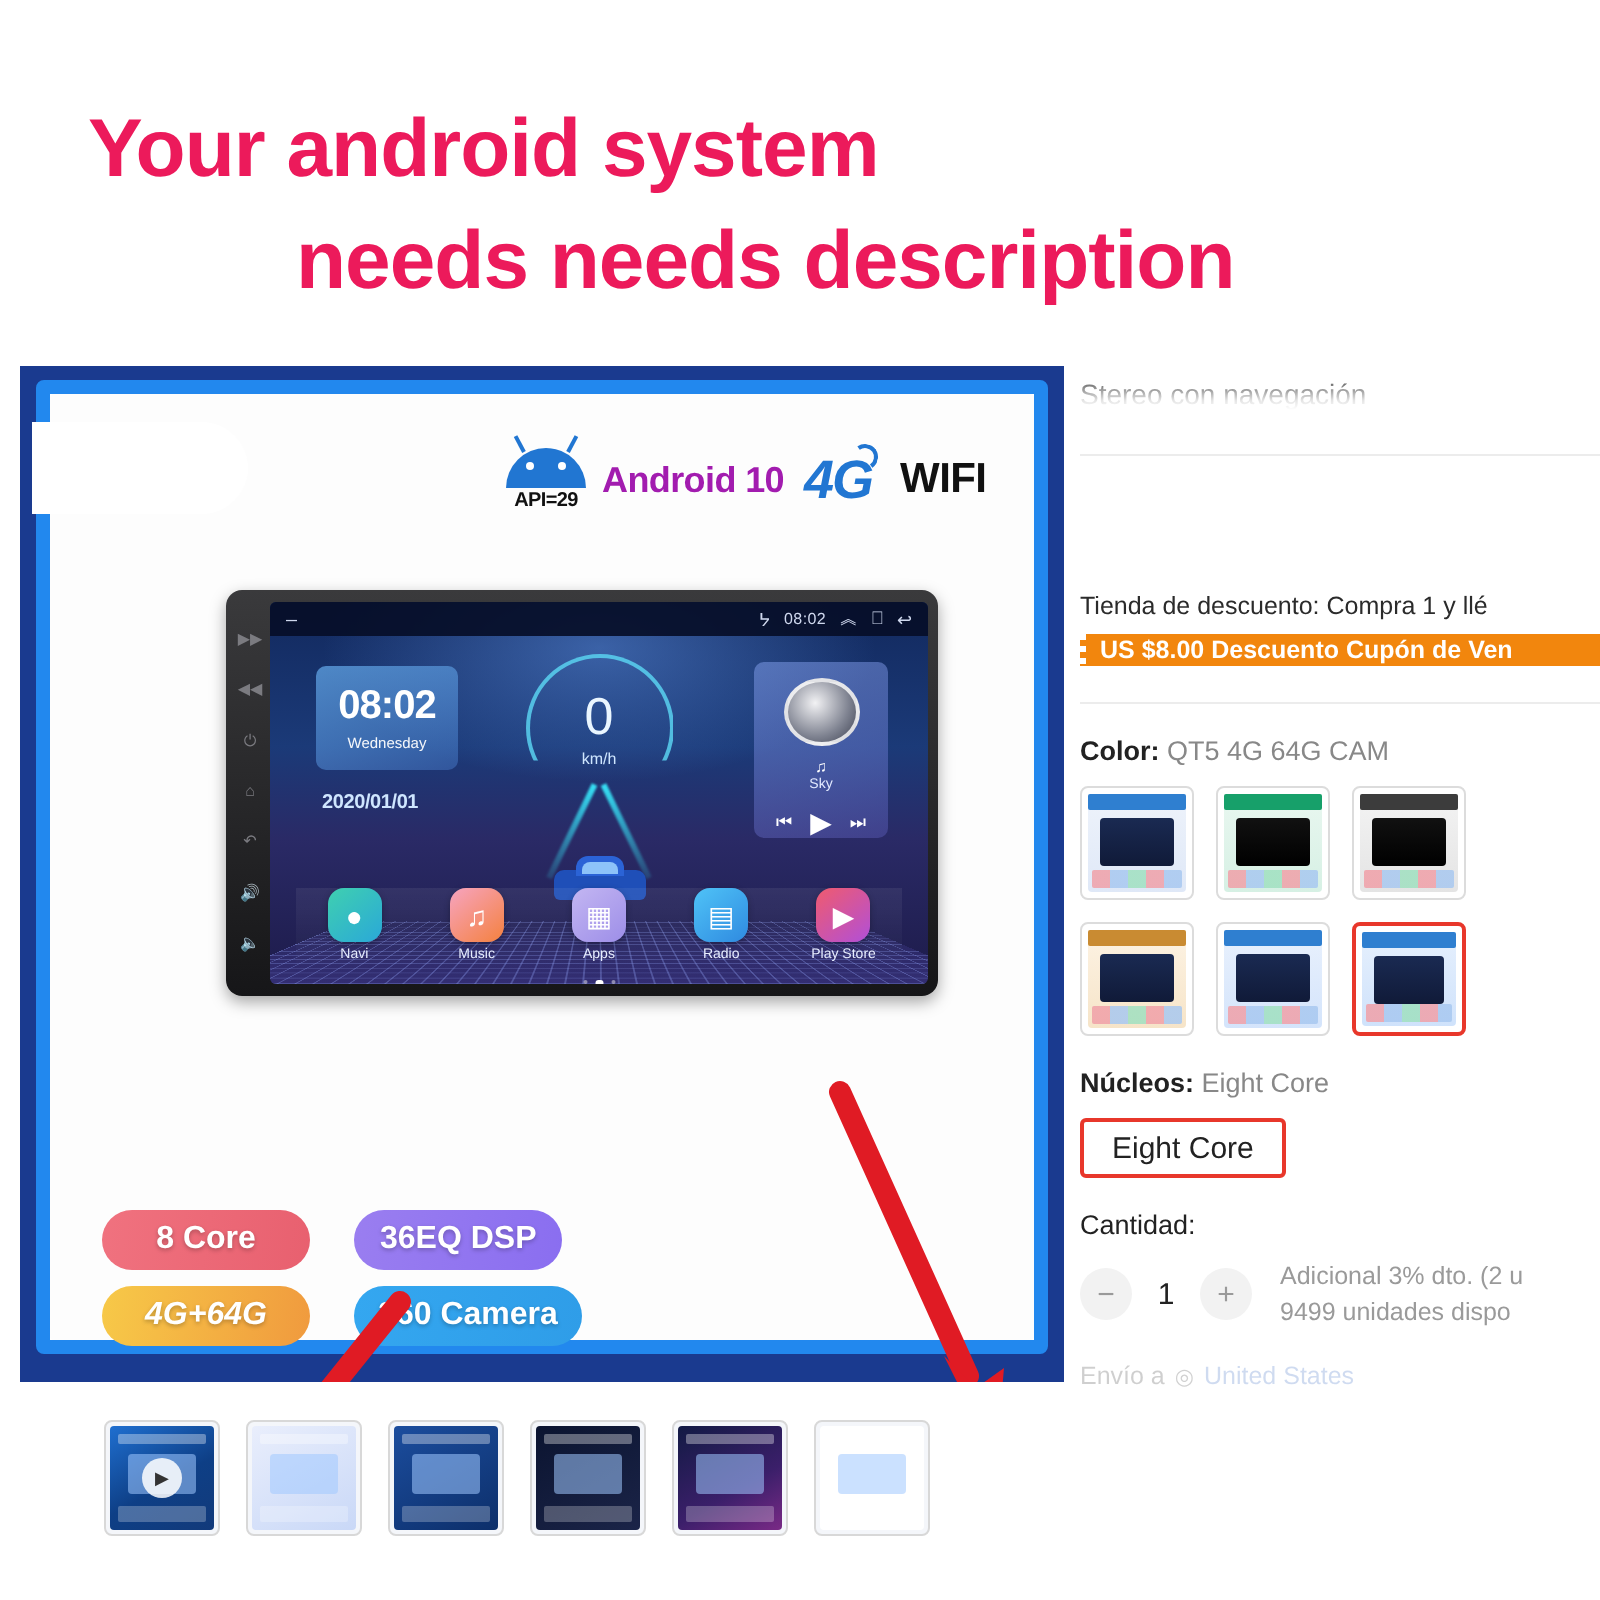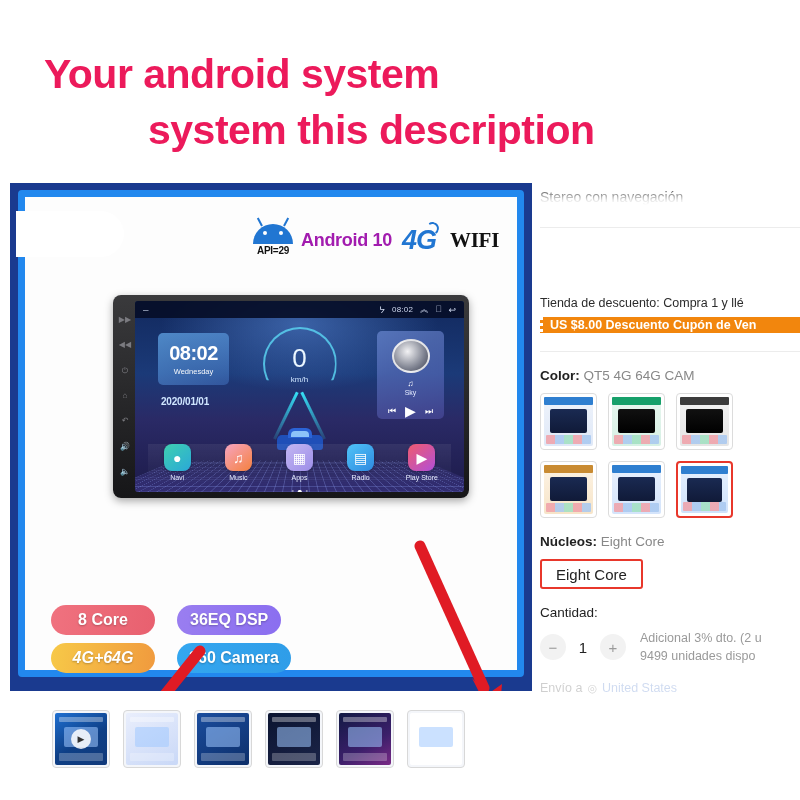--- a/index.html
+++ b/index.html
@@ -82,21 +82,21 @@
     font-size: 27px; font-weight: bold; font-style: italic;
     color: #2176d2; letter-spacing: -1px; position: relative; margin-left: 2px;
   }
   #fourg .arc {
     position: absolute; right: -3px; top: -3px;
     width: 13px; height: 13px;
     border: 2px solid #2176d2; border-radius: 50%;
     border-bottom-color: transparent; border-left-color: transparent;
     transform: rotate(10deg);
   }
-  #wifi-text { font-size: 21px; font-weight: bold; color: #111; letter-spacing: -0.3px; margin-left: 6px; font-family: Liberation Serif, serif; }
+  #wifi-text { font-size: 21px; font-weight: bold; color: #111; letter-spacing: -0.3px; margin-left: 6px; }
 
   
   #device {
     position: absolute; left: 88px; top: 98px;
     width: 356px; height: 203px;
     background: linear-gradient(#3a3a3c, #161618);
     border-radius: 8px;
     box-shadow: 0 3px 8px rgba(0,0,0,.35);
     padding: 6px 5px 6px 22px;
     z-index: 3;
@@ -333,21 +333,21 @@
   #ship-row { margin-top: 16px; display:flex; align-items:center; gap:5px;
     opacity:.22; font-size: 12.5px; color:#2b2b2b; white-space: nowrap; }
   .pin-ic { color:#333; font-size: 11px; }
   .ship-link { color:#2b5fbf; }
 </style>
 </head>
 <body>
 
 <div id="headline">
   <div id="hl1" class="hl-line">Your android system</div>
-  <div id="hl2" class="hl-line">system this description</div>
+  <div id="hl2" class="hl-line">needs needs description</div>
 </div>
 
 <div id="product-panel">
   <div id="panel-inner">
     <div id="panel-white">
 
       <div id="top-lobe"></div>
 
       <div id="android-row">
         <div class="android-logo-wrap">

